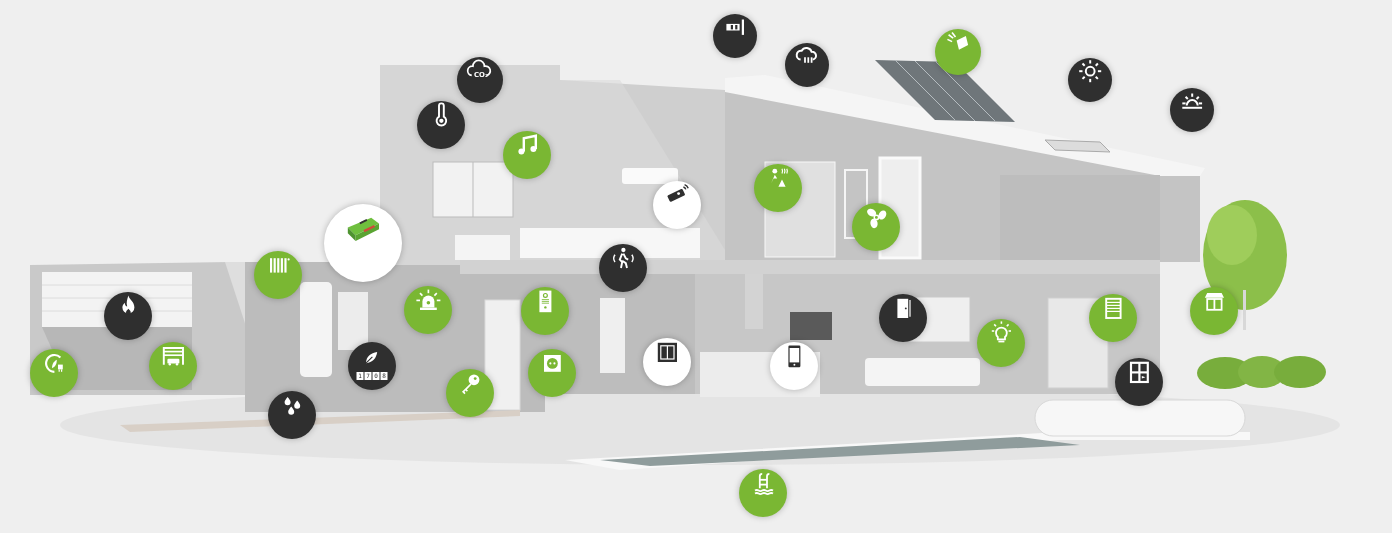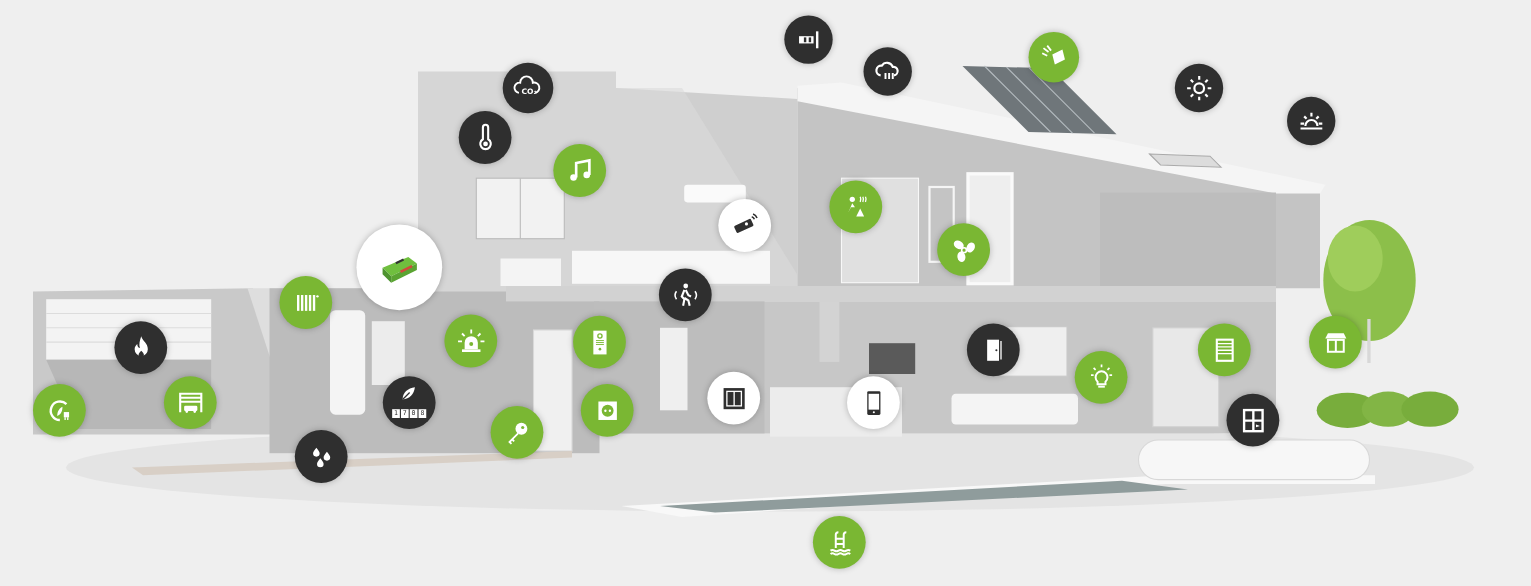--- a/index.html
+++ b/index.html
@@ -1,19 +1,19 @@
 <!DOCTYPE html>
 <html><head>
 <meta charset="utf-8">
 <style>
   * { box-sizing: border-box; margin: 0; padding: 0; }
   body { width: 1392px; height: 533px; background: #efefef; overflow: hidden; position: relative; font-family: "Liberation Sans", sans-serif; }
   .scene { position: absolute; left: 0; top: 0; width: 1392px; height: 533px; }
   .shape { position: absolute; }
-  .icon { position: absolute; border-radius: 50%; display: flex; align-items: center; justify-content: center; box-shadow: 0 0 6px rgba(0,0,0,0.25); }
+  .icon { position: absolute; border-radius: 50%; display: flex; align-items: flex-start; justify-content: center; box-shadow: 0 0 6px rgba(0,0,0,0.25); }
   .icon svg { width: 60%; height: 60%; }
   .green { background: #7ab733; }
   .dark { background: #2f2f2f; }
   .white { background: #ffffff; }
   .meter-digits { position: absolute; left: 50%; top: 62%; transform: translateX(-50%); display: flex; gap: 1px; }
   .meter-digits span { background: #fff; color: #2f2f2f; font-size: 6px; font-family: "DejaVu Sans Mono", monospace; width: 7px; height: 8px; line-height: 8px; text-align: center; display: inline-block; }
 </style>
 </head>
 <body>
 

